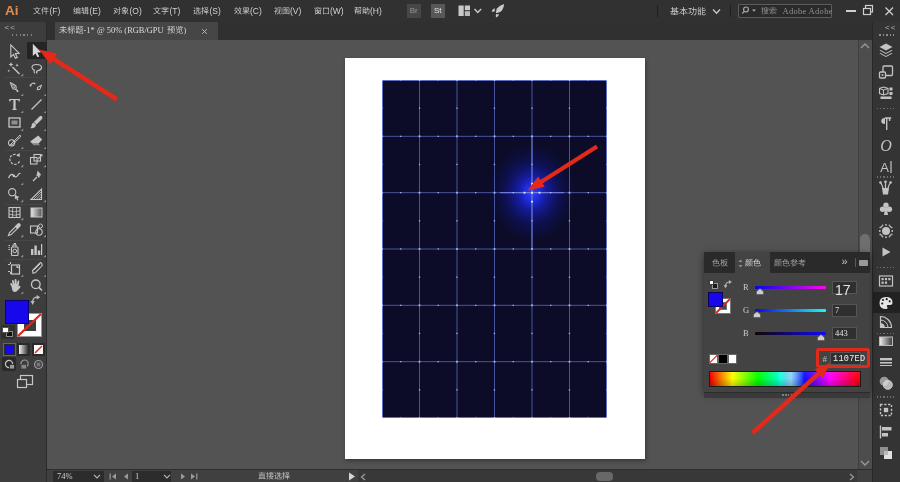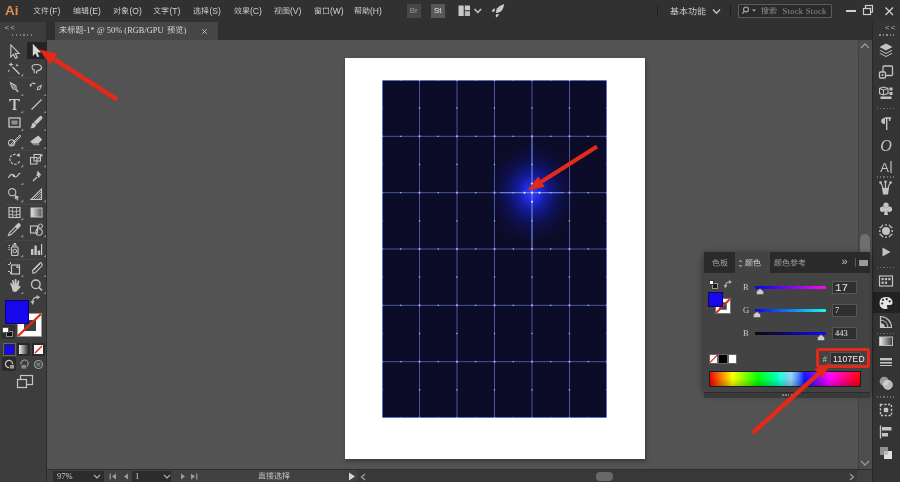--- a/index.html
+++ b/index.html
@@ -67,21 +67,21 @@
 <div class="abs" style="left:730px;top:5px;width:1px;height:12px;background:#1e1e1e"></div>
 <div class="abs" style="left:737.5px;top:3.5px;width:94px;height:14px;border:1px solid #5c5c5c;background:#2a2a2a;border-radius:1px"></div>
 <svg class="abs" style="left:741px;top:6px" width="16" height="9" viewBox="0 0 16 9">
 <circle cx="5" cy="3.4" r="2.4" fill="none" stroke="#A8A8A8" stroke-width="1.2"></circle>
 <line x1="3.2" y1="5.3" x2="1.2" y2="7.6" stroke="#A8A8A8" stroke-width="1.2"></line>
 <path d="M11 3.5 l2 2.2 2-2.2z" fill="#A8A8A8"></path>
   </svg>
 <svg style="position:absolute;left:761px;top:7px;" width="17" height="9" viewBox="0 0 17 9">
     <path fill="#8F8F8F" d="M0.3 4.2Q0.8 4.1 1.4 3.9Q2 3.6 2.7 3.4L2.8 3.9Q2.2 4.2 1.6 4.4Q1 4.6 0.5 4.8ZM0.4 1.6H2.7V2.2H0.4ZM1.3 0H1.9V6.6Q1.9 6.9 1.8 7Q1.8 7.1 1.6 7.2Q1.5 7.3 1.3 7.3Q1 7.3 0.7 7.3Q0.7 7.2 0.6 7Q0.6 6.9 0.5 6.7Q0.7 6.8 0.9 6.8Q1.1 6.8 1.2 6.7Q1.3 6.7 1.3 6.7Q1.3 6.7 1.3 6.6ZM4.4 0.3 4.9 0.7Q4.5 0.9 4.1 1Q3.7 1.2 3.3 1.3Q3.3 1.2 3.2 1.1Q3.2 0.9 3.1 0.9Q3.5 0.8 3.8 0.6Q4.2 0.4 4.4 0.3ZM3.1 0.9 3.7 1V3.6H3.1ZM3.3 3.1H6.8V1.2H5.8V0.7H7.3V3.6H3.3ZM3.4 1.9H4.5V2.4H3.4ZM5.8 1.9H7V2.4H5.8ZM4.9 -0H5.5V4.6H4.9ZM3 4.4H6.9V4.9H3ZM6.7 4.4H6.8L6.9 4.4L7.3 4.6Q7 5.2 6.5 5.7Q6.1 6.2 5.4 6.5Q4.8 6.8 4.1 7Q3.4 7.3 2.7 7.4Q2.7 7.3 2.6 7.1Q2.5 7 2.4 6.9Q3.1 6.8 3.8 6.6Q4.4 6.4 5 6.1Q5.6 5.8 6 5.4Q6.5 5 6.7 4.5ZM3.8 4.7Q4.2 5.3 4.7 5.7Q5.3 6.1 6.1 6.4Q6.8 6.7 7.7 6.8Q7.6 6.9 7.6 7Q7.5 7.1 7.4 7.2Q7.4 7.3 7.3 7.3Q6.5 7.2 5.7 6.8Q4.9 6.5 4.3 6Q3.7 5.6 3.3 4.9Z M11.7 -0H12.3V2.2H11.7ZM13.3 4.1 13.7 3.8Q14 4.1 14.3 4.3Q14.7 4.6 14.9 4.9Q15.2 5.2 15.4 5.4L14.9 5.7Q14.8 5.5 14.5 5.2Q14.2 4.9 13.9 4.6Q13.6 4.3 13.3 4.1ZM13.1 5.9 13.5 5.6Q13.8 5.8 14.2 6Q14.6 6.2 14.9 6.4Q15.3 6.6 15.5 6.8L15 7.2Q14.8 7 14.5 6.8Q14.2 6.5 13.8 6.3Q13.4 6.1 13.1 5.9ZM10.3 5.6 10.9 5.8Q10.6 6.1 10.3 6.3Q10 6.6 9.6 6.8Q9.3 7 9 7.2Q8.9 7.2 8.8 7.1Q8.7 7 8.6 6.9Q8.6 6.8 8.5 6.8Q9 6.6 9.5 6.3Q10 6 10.3 5.6ZM8.6 0.7H15.4V1.2H8.6ZM8.5 2H15.5V3.5H14.9V2.5H9.1V3.5H8.5ZM9 5.5Q9 5.4 8.9 5.3Q8.9 5.2 8.9 5.1Q8.8 5 8.8 5Q9 4.9 9.3 4.9Q9.5 4.8 9.9 4.6Q10.1 4.6 10.5 4.4Q10.9 4.2 11.4 4Q11.9 3.8 12.4 3.5Q12.9 3.2 13.4 2.9L13.8 3.2Q12.7 3.9 11.6 4.4Q10.5 4.9 9.4 5.3V5.3Q9.4 5.3 9.3 5.3Q9.2 5.3 9.2 5.4Q9.1 5.4 9 5.4Q9 5.5 9 5.5ZM9 5.5 9 5.1 9.3 4.9 14.3 4.7Q14.4 4.8 14.4 4.9Q14.4 5 14.4 5.1Q13.3 5.2 12.4 5.2Q11.6 5.3 11 5.3Q10.4 5.3 10 5.4Q9.7 5.4 9.5 5.4Q9.2 5.4 9.1 5.5Q9 5.5 9 5.5ZM9.6 4.2Q9.5 4.1 9.5 4Q9.5 3.9 9.5 3.8Q9.4 3.7 9.4 3.6Q9.5 3.6 9.7 3.6Q9.8 3.5 10 3.4Q10.1 3.4 10.3 3.3Q10.4 3.2 10.7 3Q10.9 2.9 11.2 2.7Q11.4 2.5 11.6 2.4L12.1 2.7Q11.6 3.1 11 3.4Q10.4 3.7 9.9 3.9V3.9Q9.9 3.9 9.8 4Q9.7 4 9.6 4.1Q9.6 4.1 9.6 4.2ZM9.6 4.2 9.5 3.8 9.8 3.7 12.6 3.5Q12.6 3.6 12.5 3.7Q12.5 3.8 12.5 3.9Q11.7 4 11.2 4Q10.7 4 10.4 4.1Q10.1 4.1 9.9 4.1Q9.8 4.1 9.7 4.1Q9.6 4.1 9.6 4.2ZM11.8 5H12.4V6.7Q12.4 6.9 12.3 7Q12.3 7.2 12.1 7.2Q11.9 7.3 11.6 7.3Q11.3 7.3 10.8 7.3Q10.8 7.2 10.8 7Q10.7 6.9 10.6 6.8Q10.9 6.8 11.1 6.8Q11.3 6.8 11.5 6.8Q11.6 6.8 11.7 6.8Q11.8 6.8 11.8 6.7Q11.8 6.7 11.8 6.6Z"></path>
   </svg>
-<div class="t" style="left:782.5px;top:6px;font-size:8.5px;letter-spacing:.3px;font-family:'Liberation Serif',serif;color:#8F8F8F">Stock Stock</div>
+<div class="t" style="left:782.5px;top:6px;font-size:8.5px;letter-spacing:.3px;font-family:'Liberation Serif',serif;color:#8F8F8F">Adobe Adobe</div>
 <div class="abs" style="left:846px;top:10px;width:10px;height:2px;background:#CFCFCF"></div>
 <svg class="abs" style="left:862px;top:4px" width="12" height="12" viewBox="0 0 12 12">
 <rect x="3.5" y="1.5" width="7" height="6.5" fill="none" stroke="#CFCFCF" stroke-width="1.2"></rect>
 <rect x="1.5" y="4.5" width="7" height="6" fill="#2d2d2d" stroke="#CFCFCF" stroke-width="1.2"></rect>
   </svg>
 <svg class="abs" style="left:884px;top:6px" width="11" height="11" viewBox="0 0 11 11">
 <path d="M1.5 1.5 L9 9 M9 1.5 L1.5 9" stroke="#CFCFCF" stroke-width="1.3"></path>
   </svg>
 <div class="abs" style="left:47px;top:22px;width:825px;height:18px;background:#303030"></div>
 <div class="abs" style="left:55px;top:22px;width:163px;height:18px;background:#464646"></div>
@@ -512,21 +512,21 @@
 <div class="abs" style="left:857.5px;top:40px;width:14.5px;height:429px;background:#4d4d4d;border-left:1px solid #404040"></div>
 <svg class="abs" style="left:860px;top:43px" width="10" height="6" viewBox="0 0 10 6">
     <path d="M1 5 L5 1 L9 5" fill="none" stroke="#9a9a9a" stroke-width="1.3"></path>
   </svg>
 <svg class="abs" style="left:860px;top:460px" width="10" height="6" viewBox="0 0 10 6">
     <path d="M1 1 L5 5 L9 1" fill="none" stroke="#9a9a9a" stroke-width="1.3"></path>
   </svg>
 <div class="abs" style="left:860px;top:234px;width:10px;height:24px;background:#6F6F6F;border-radius:5px"></div>
 <div class="abs" style="left:47px;top:469px;width:825px;height:13px;background:#404040;border-top:1px solid #2e2e2e"></div>
 <div class="abs" style="left:53px;top:470.5px;width:51px;height:11px;background:#2c2c2c"></div>
-<div class="t" style="left:57px;top:471px;font-size:8.5px;font-family:'Liberation Serif',serif;color:#CFCFCF">97%</div>
+<div class="t" style="left:57px;top:471px;font-size:8.5px;font-family:'Liberation Serif',serif;color:#CFCFCF">74%</div>
 <svg class="abs" style="left:93px;top:474px" width="8" height="5" viewBox="0 0 8 5">
     <path d="M1 .8 L4 4 L7 .8" fill="none" stroke="#B8B8B8" stroke-width="1.1"></path>
   </svg>
 <svg class="abs" style="left:109px;top:472.5px" width="8" height="7" viewBox="0 0 8 7">
     <path d="M1.2 .5 V6.5" stroke="#9a9a9a" stroke-width="1.2"></path>
     <path d="M7 .5 L3 3.5 L7 6.5Z" fill="#9a9a9a"></path>
   </svg>
 <svg class="abs" style="left:121.5px;top:472.5px" width="7" height="7" viewBox="0 0 7 7">
     <path d="M6 .5 L2 3.5 L6 6.5Z" fill="#9a9a9a"></path>
   </svg>
@@ -717,21 +717,21 @@
 <svg class="abs" style="left:715px;top:298px" width="16" height="16" viewBox="0 0 16 16">
     <line x1="1" y1="15" x2="15" y2="1" stroke="#E02418" stroke-width="1.8"></line>
   </svg>
 <div class="abs" style="left:707.5px;top:291.5px;width:15px;height:15px;background:#1708EC;border:1px solid #0a0460"></div>
 <div class="t" style="left:743px;top:281.5px;font-size:8.5px;font-family:'Liberation Serif',serif;color:#C9C9C9">R</div>
 <div class="abs" style="left:755px;top:285.5px;width:71px;height:3.5px;background:linear-gradient(90deg,#0007ED,#FF07ED);border-radius:1px"></div>
 <svg class="abs" style="left:755.7333333333333px;top:287.8px" width="8" height="7" viewBox="0 0 8 7">
 <path d="M4 .5 L7.5 3.5 L7.5 6.5 L.5 6.5 L.5 3.5 Z" fill="#CDCDCD" stroke="#555" stroke-width=".7"></path>
   </svg>
 <div class="abs" style="left:831.5px;top:280.5px;width:25px;height:13px;background:#2f2f2f;border:1px solid #555555"></div>
-<div class="t" style="left:835px;top:281.5px;font-size:11px;font-family:Liberation Mono, monospace;color:#E4E4E4">17</div>
+<div class="t" style="left:835px;top:281.5px;font-size:14px;font-family:Liberation Sans, sans-serif;color:#E4E4E4">17</div>
 <div class="t" style="left:743px;top:304.5px;font-size:8.5px;font-family:'Liberation Serif',serif;color:#C9C9C9">G</div>
 <div class="abs" style="left:755px;top:308.5px;width:71px;height:3.5px;background:linear-gradient(90deg,#1100ED,#11FFED);border-radius:1px"></div>
 <svg class="abs" style="left:752.9490196078432px;top:310.8px" width="8" height="7" viewBox="0 0 8 7">
 <path d="M4 .5 L7.5 3.5 L7.5 6.5 L.5 6.5 L.5 3.5 Z" fill="#CDCDCD" stroke="#555" stroke-width=".7"></path>
   </svg>
 <div class="abs" style="left:831.5px;top:303.5px;width:25px;height:13px;background:#2f2f2f;border:1px solid #555555"></div>
 <div class="t" style="left:835px;top:304.5px;font-size:8.5px;font-family:'Liberation Serif',serif;color:#E4E4E4">7</div>
 <div class="t" style="left:743px;top:327.5px;font-size:8.5px;font-family:'Liberation Serif',serif;color:#C9C9C9">B</div>
 <div class="abs" style="left:755px;top:331.5px;width:71px;height:3.5px;background:linear-gradient(90deg,#110700,#1107FF);border-radius:1px"></div>
 <svg class="abs" style="left:816.9882352941177px;top:333.8px" width="8" height="7" viewBox="0 0 8 7">
@@ -740,21 +740,21 @@
 <div class="abs" style="left:831.5px;top:326.5px;width:25px;height:13px;background:#2f2f2f;border:1px solid #555555"></div>
 <div class="t" style="left:835px;top:327.5px;font-size:8.5px;font-family:'Liberation Serif',serif;color:#E4E4E4">443</div>
 <div class="abs" style="left:708.5px;top:354px;width:9.5px;height:9.5px;background:#fff;border:1px solid #666"></div>
 <svg class="abs" style="left:708.5px;top:354px" width="9.5" height="9.5" viewBox="0 0 9.5 9.5">
     <line x1="0.6" y1="8.9" x2="8.9" y2="0.6" stroke="#E02418" stroke-width="1.2"></line>
   </svg>
 <div class="abs" style="left:718px;top:354px;width:9.5px;height:9.5px;background:#000;border:1px solid #666"></div>
 <div class="abs" style="left:727.5px;top:354px;width:9.5px;height:9.5px;background:#fff;border:1px solid #666"></div>
 <div class="t" style="left:822.5px;top:354px;font-size:9px;font-family:'Liberation Serif',serif;color:#BBBBBB">#</div>
 <div class="abs" style="left:829.5px;top:351.5px;width:31px;height:13.5px;background:#2f2f2f;border:1px solid #555555"></div>
-<div class="t" style="left:833px;top:353.5px;font-size:8.5px;letter-spacing:.3px;font-family:Liberation Sans, sans-serif;color:#F0F0F0">1107ED</div>
+<div class="t" style="left:833px;top:353.5px;font-size:8.5px;letter-spacing:.3px;font-family:Liberation Mono, monospace;color:#F0F0F0">1107ED</div>
 <div class="abs" style="left:708.5px;top:370.5px;width:152px;height:16px;border:1px solid #1c1c1c;
 background:linear-gradient(180deg, rgba(255,255,255,.06) 0%, rgba(0,0,0,0) 45%, rgba(0,0,0,.20) 100%),linear-gradient(90deg, rgba(255,255,255,0) 45%, rgba(255,255,255,.58) 54%, rgba(255,255,255,0) 63%),
 linear-gradient(90deg,#F00000 0%,#FFFF00 15%,#00FF00 32%,#00FFD8 47%,#1010FF 63%,#FF00FF 80%,#FF0000 100%)"></div>
 <div class="abs" style="left:704px;top:392px;width:166px;height:5.5px;background:#3a3a3a;border-top:1px solid #2b2b2b"></div>
 <div class="abs" style="left:782px;top:394px;width:11px;height:1.5px;background:repeating-linear-gradient(90deg,#808080 0,#808080 1.5px,transparent 1.5px,transparent 3px)"></div>
 <div class="abs" style="left:815.5px;top:348px;width:54px;height:20px;border:3px solid #E2291A;border-radius:3px"></div>
 <svg class="abs" style="left:0;top:0;pointer-events:none" width="900" height="482" viewBox="0 0 900 482">
     <line x1="117.0" y1="99.5" x2="52.0" y2="57.9" stroke="#E2291A" stroke-width="4.6"></line>
     <polygon points="39.0,49.5 57.2,53.5 50.2,64.4" fill="#E2291A"></polygon>
     <line x1="597.0" y1="146.5" x2="539.8" y2="182.7" stroke="#E2291A" stroke-width="4.2"></line>

